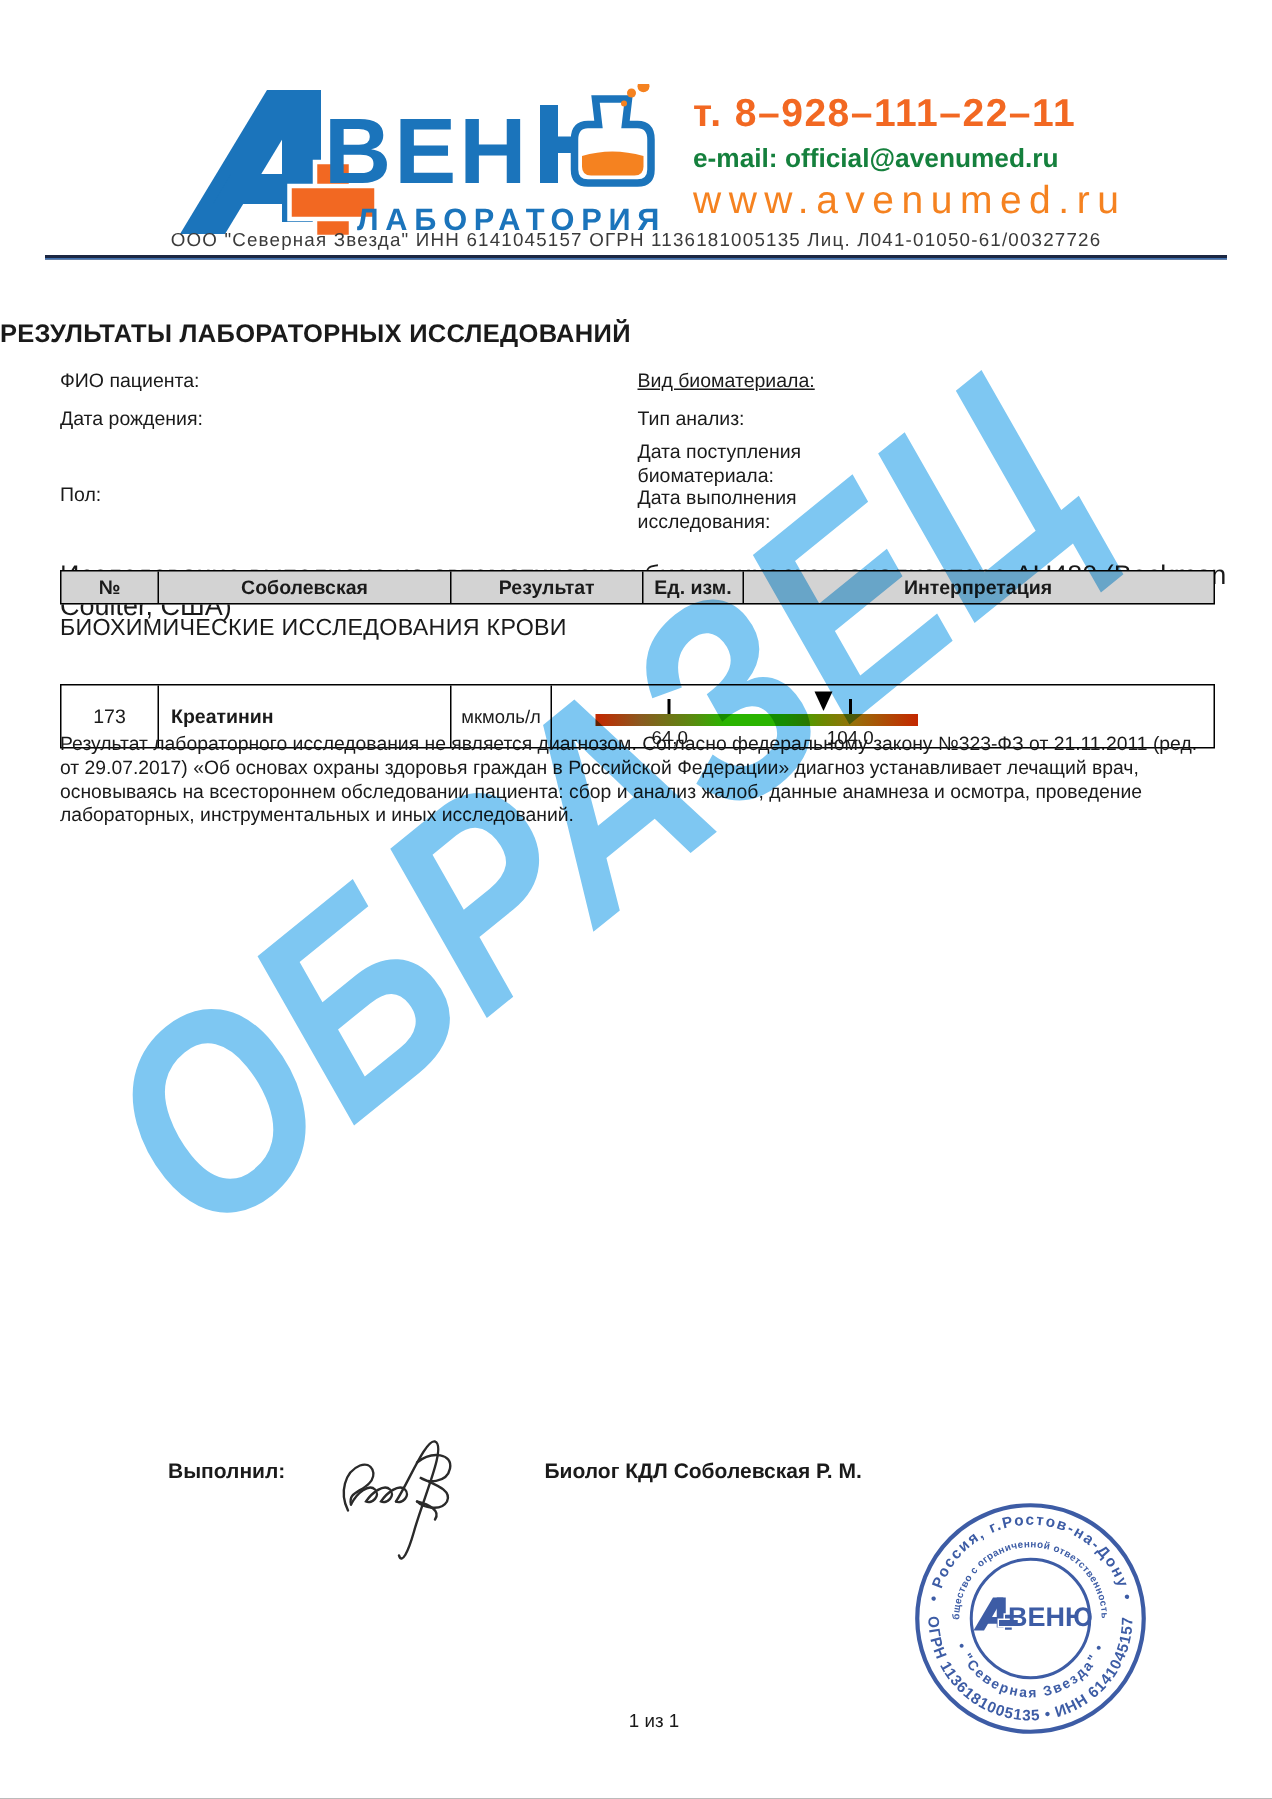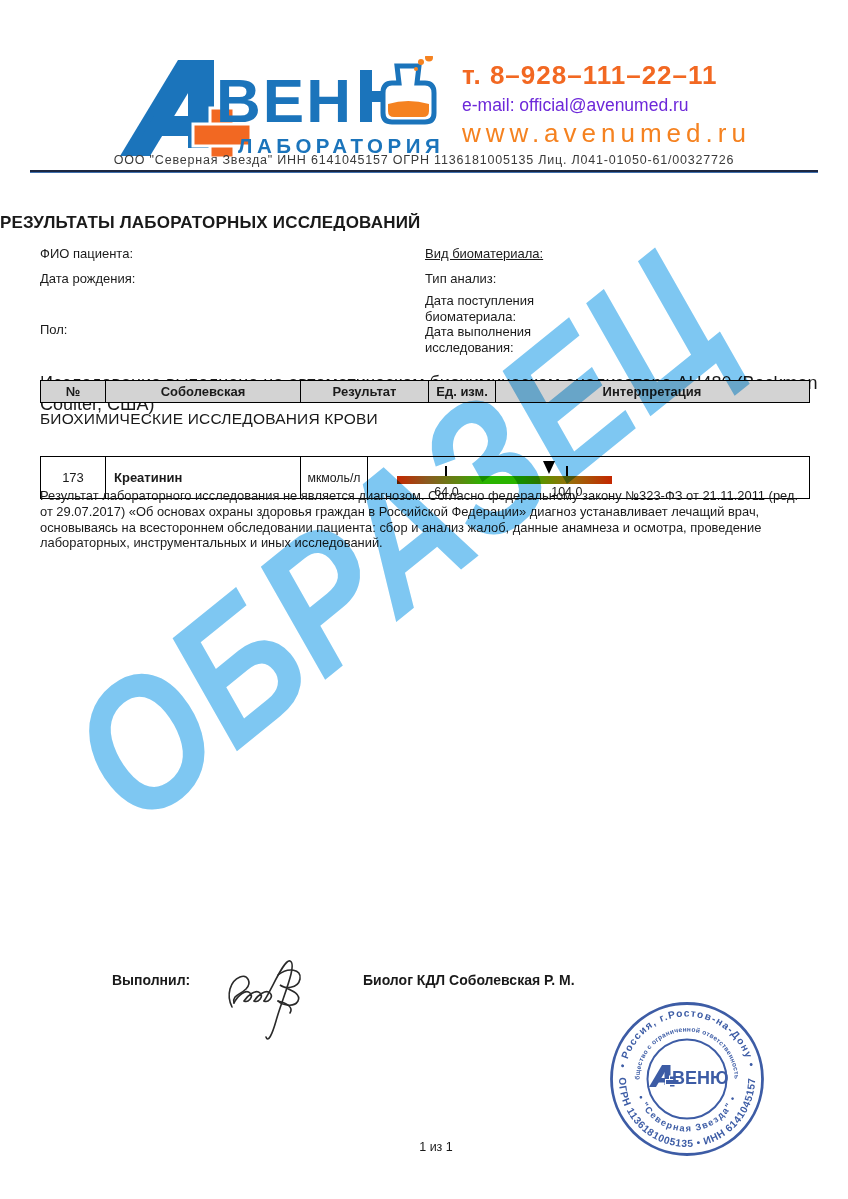--- a/index.html
+++ b/index.html
@@ -6,21 +6,21 @@
   html,body { background:#888; }
   .page {
     position:relative; width:848px; height:1199px; margin:0 auto;
     background:#fff; overflow:hidden;
     font-family:"Liberation Sans", sans-serif; color:#1a1a1a;
   }
   
   .logo-svg { position:absolute; left:120px; top:56px; width:332px; height:102px; }
   .contacts { position:absolute; left:462px; top:60px; width:300px; }
   .phone   { font-size:26px; font-weight:bold; color:#f26822; letter-spacing:1px; white-space:nowrap; }
-  .email   { font-size:17.5px; font-weight:normal; color:#6d28d9; margin-top:4px; white-space:nowrap; }
+  .email   { font-size:17.5px; font-weight:bold; color:#15803d; margin-top:4px; white-space:nowrap; }
   .website { font-size:26px; color:#f58220; letter-spacing:5px; margin-top:2px; white-space:nowrap; }
   .company-line { position:absolute; left:0; top:153px; width:100%; text-align:center;
     font-size:12.5px; letter-spacing:0.8px; color:#3a3a3a; white-space:nowrap; }
   .head-rule { position:absolute; left:30px; top:170px; width:788px; height:3px;
     background:#1c2742; border-bottom:1px solid #3f6fae; }
   
   .doc-title { position:absolute; left:0; top:213px; width:100%; 
     font-size:17px; font-weight:bold; letter-spacing:0.2px; }
   .field { position:absolute; font-size:13px; line-height:15.5px; }
   .f-l0 { left:40px; top:246px; } .f-l1 { left:40px; top:271px; } .f-l2 { left:40px; top:300px;margin-top:22px; }

